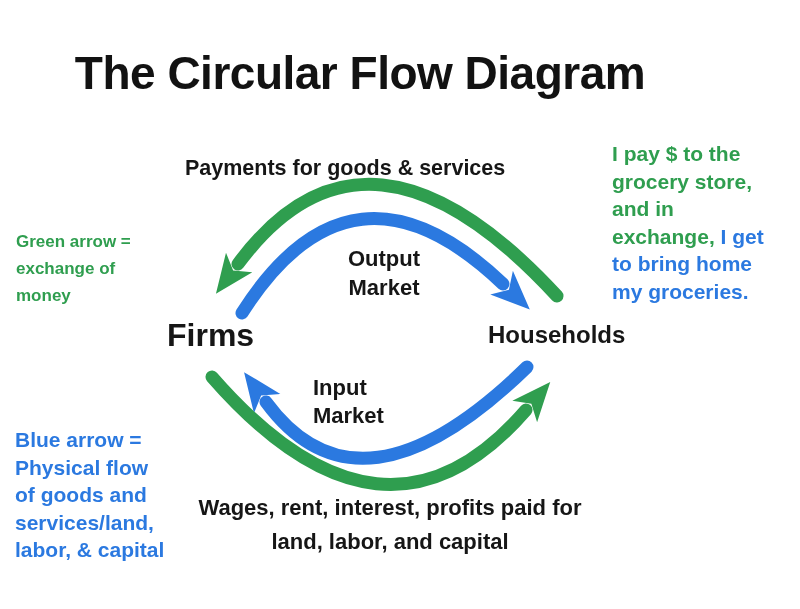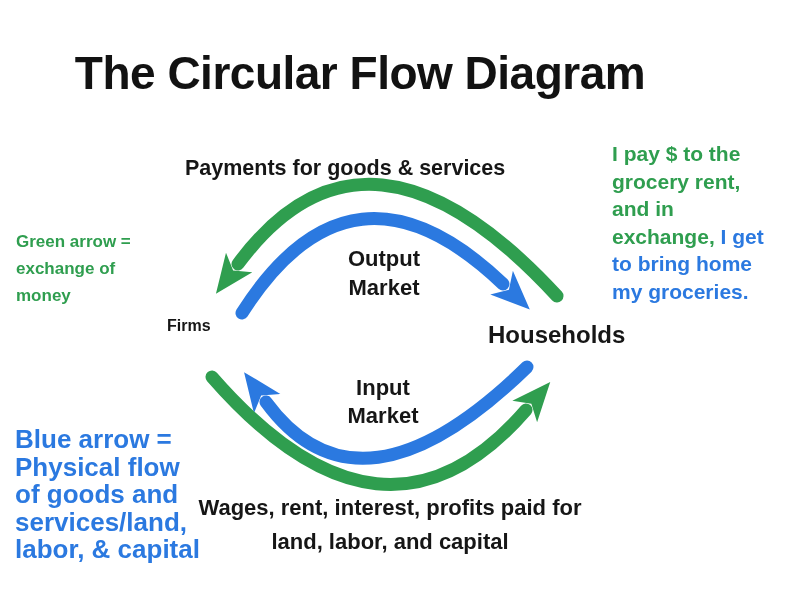--- a/index.html
+++ b/index.html
@@ -37,39 +37,39 @@
   }
   .annotation .g{color:var(--green);}
   .annotation .b{color:var(--blue);}
   .legend-green{
     top:228px;left:16px;width:180px;
     font-size:17px;line-height:27px;
     color:var(--green);
   }
   .legend-blue{
     top:426px;left:15px;width:190px;
-    font-size:26px;line-height:27.5px;
+    font-size:21px;line-height:27.5px;
     color:var(--blue);
   }
   .node-firms{
     top:317px;left:167px;
-    font-size:16px;
+    font-size:32px;
   }
   .node-households{
     top:321px;left:488px;
     font-size:24px;
   }
   .market-output{
     top:245px;left:314px;width:140px;
     text-align:center;
     font-size:22px;line-height:28.5px;
   }
   .market-input{
     top:374px;left:313px;width:140px;
-    text-align:center;
+    text-align:left;
     font-size:22px;line-height:28px;
   }
   .flow-bottom{
     top:491px;left:140px;width:500px;
     text-align:center;
     font-size:22px;line-height:34px;
   }
   svg.arrows{position:absolute;top:0;left:0;}
   .arrow-green{stroke:var(--green);}
   .arrow-blue{stroke:var(--blue);}
@@ -79,21 +79,21 @@
 </head>
 <body>
 
 <div class="page">
 
   <div class="abs title">The Circular Flow Diagram</div>
 
   <div class="abs flow-top">Payments for goods &amp; services</div>
 
   <div class="abs annotation pre"><span class="g">I pay $ to the
-grocery rent,
+grocery store,
 and in
 exchange,</span><span class="b"> I get
 to bring home
 my groceries.</span></div>
 
   <div class="abs legend-green pre">Green arrow =
 exchange of
 money</div>
 
   <div class="abs legend-blue pre">Blue arrow =

